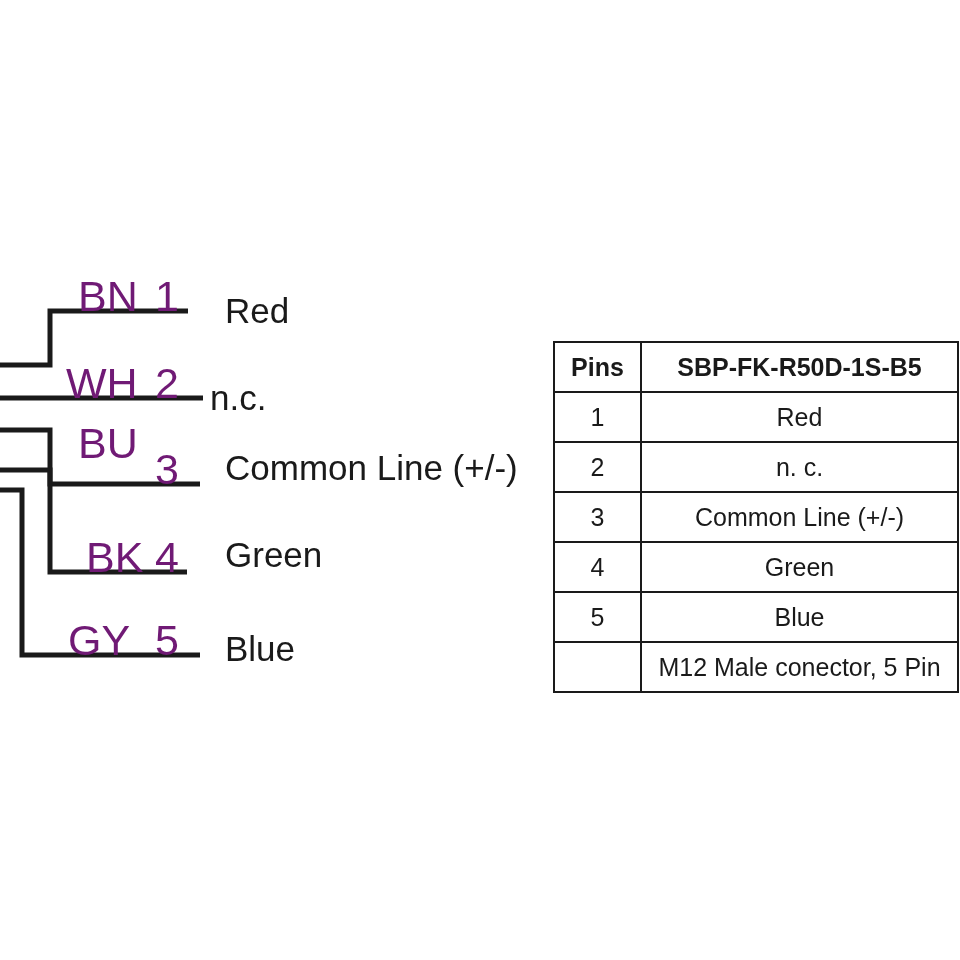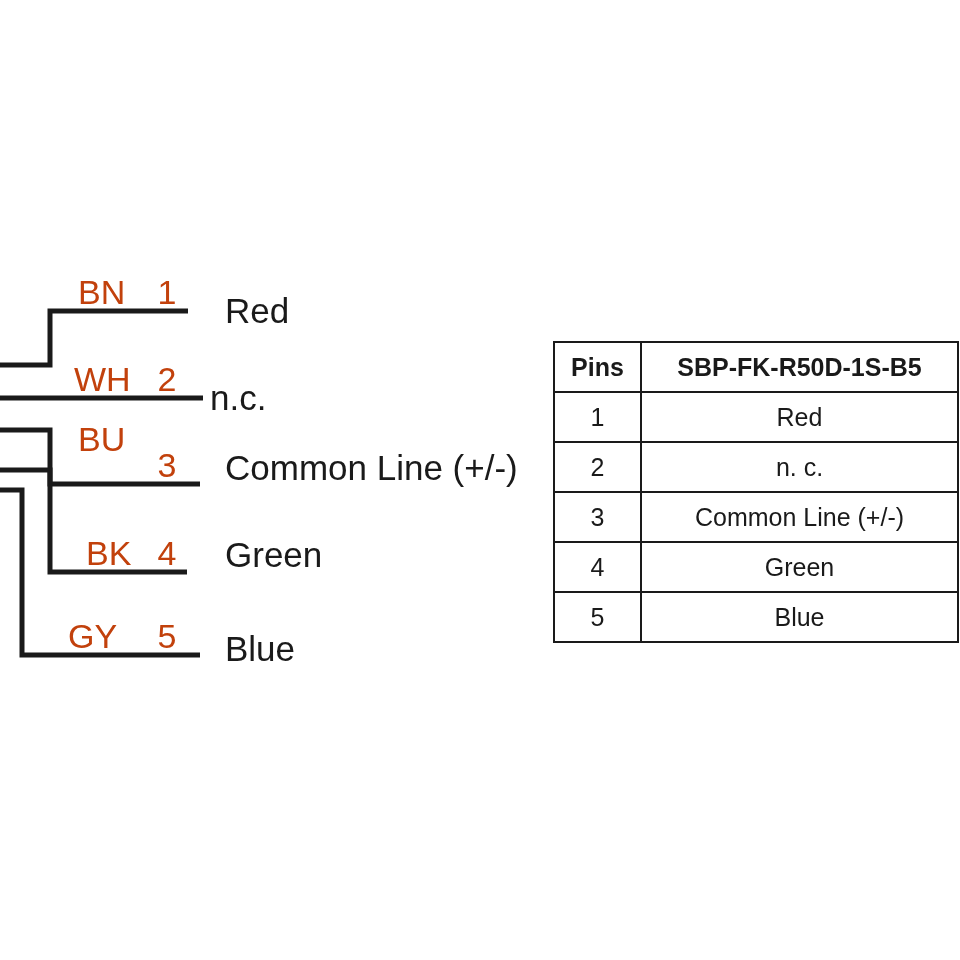--- a/index.html
+++ b/index.html
@@ -36,24 +36,24 @@
   #wiring-svg {
     position: absolute;
     left: 0;
     top: 0;
     width: 545px;
     height: 960px;
   }
 
   .wire-label {
     position: absolute;
-    font-size: 34px;
+    font-size: 43px;
     font-weight: 400;
     letter-spacing: 0px;
-    color: #c2410c;
+    color: #701a75;
     white-space: nowrap;
     line-height: 1;
   }
   .wire-code {
     text-align: left;
   }
   .wire-pin {
     text-align: center;
     width: 34px;
   }
@@ -112,21 +112,21 @@
         <path d="M 187 572 L 50 572 L 50 470 L 0 470"></path>
 
         <path d="M 200 655 L 22 655 L 22 490 L 0 490"></path>
       </g>
     </svg>
 
     <div class="wire-label wire-code" style="left:78px; top:275px;">BN</div>
     <div class="wire-label wire-pin" style="left:150px; top:275px;">1</div>
     <div class="wire-label wire-fn" style="left:225px; top:293px;">Red</div>
 
-    <div class="wire-label wire-code" style="left:74px; top:362px;">WH</div>
+    <div class="wire-label wire-code" style="left:66px; top:362px;">WH</div>
     <div class="wire-label wire-pin" style="left:150px; top:362px;">2</div>
     <div class="wire-label wire-fn" style="left:210px; top:380px;">n.c.</div>
 
     <div class="wire-label wire-code" style="left:78px; top:422px;">BU</div>
     <div class="wire-label wire-pin" style="left:150px; top:448px;">3</div>
     <div class="wire-label wire-fn" style="left:225px; top:450px;">Common Line (+/-)</div>
 
     <div class="wire-label wire-code" style="left:78px; top:536px;margin-left:8px;">BK</div>
     <div class="wire-label wire-pin" style="left:150px; top:536px;">4</div>
     <div class="wire-label wire-fn" style="left:225px; top:537px;">Green</div>
@@ -162,16 +162,20 @@
         <td>Common Line (+/-)</td>
       </tr>
       <tr>
         <td>4</td>
         <td>Green</td>
       </tr>
       <tr>
         <td>5</td>
         <td>Blue</td>
       </tr>
+      <tr>
+        <td></td>
+        <td>M12 Male conector, 5 Pin</td>
+      </tr>
     </tbody>
   </table>
 
 </div>
 
 </body></html>

